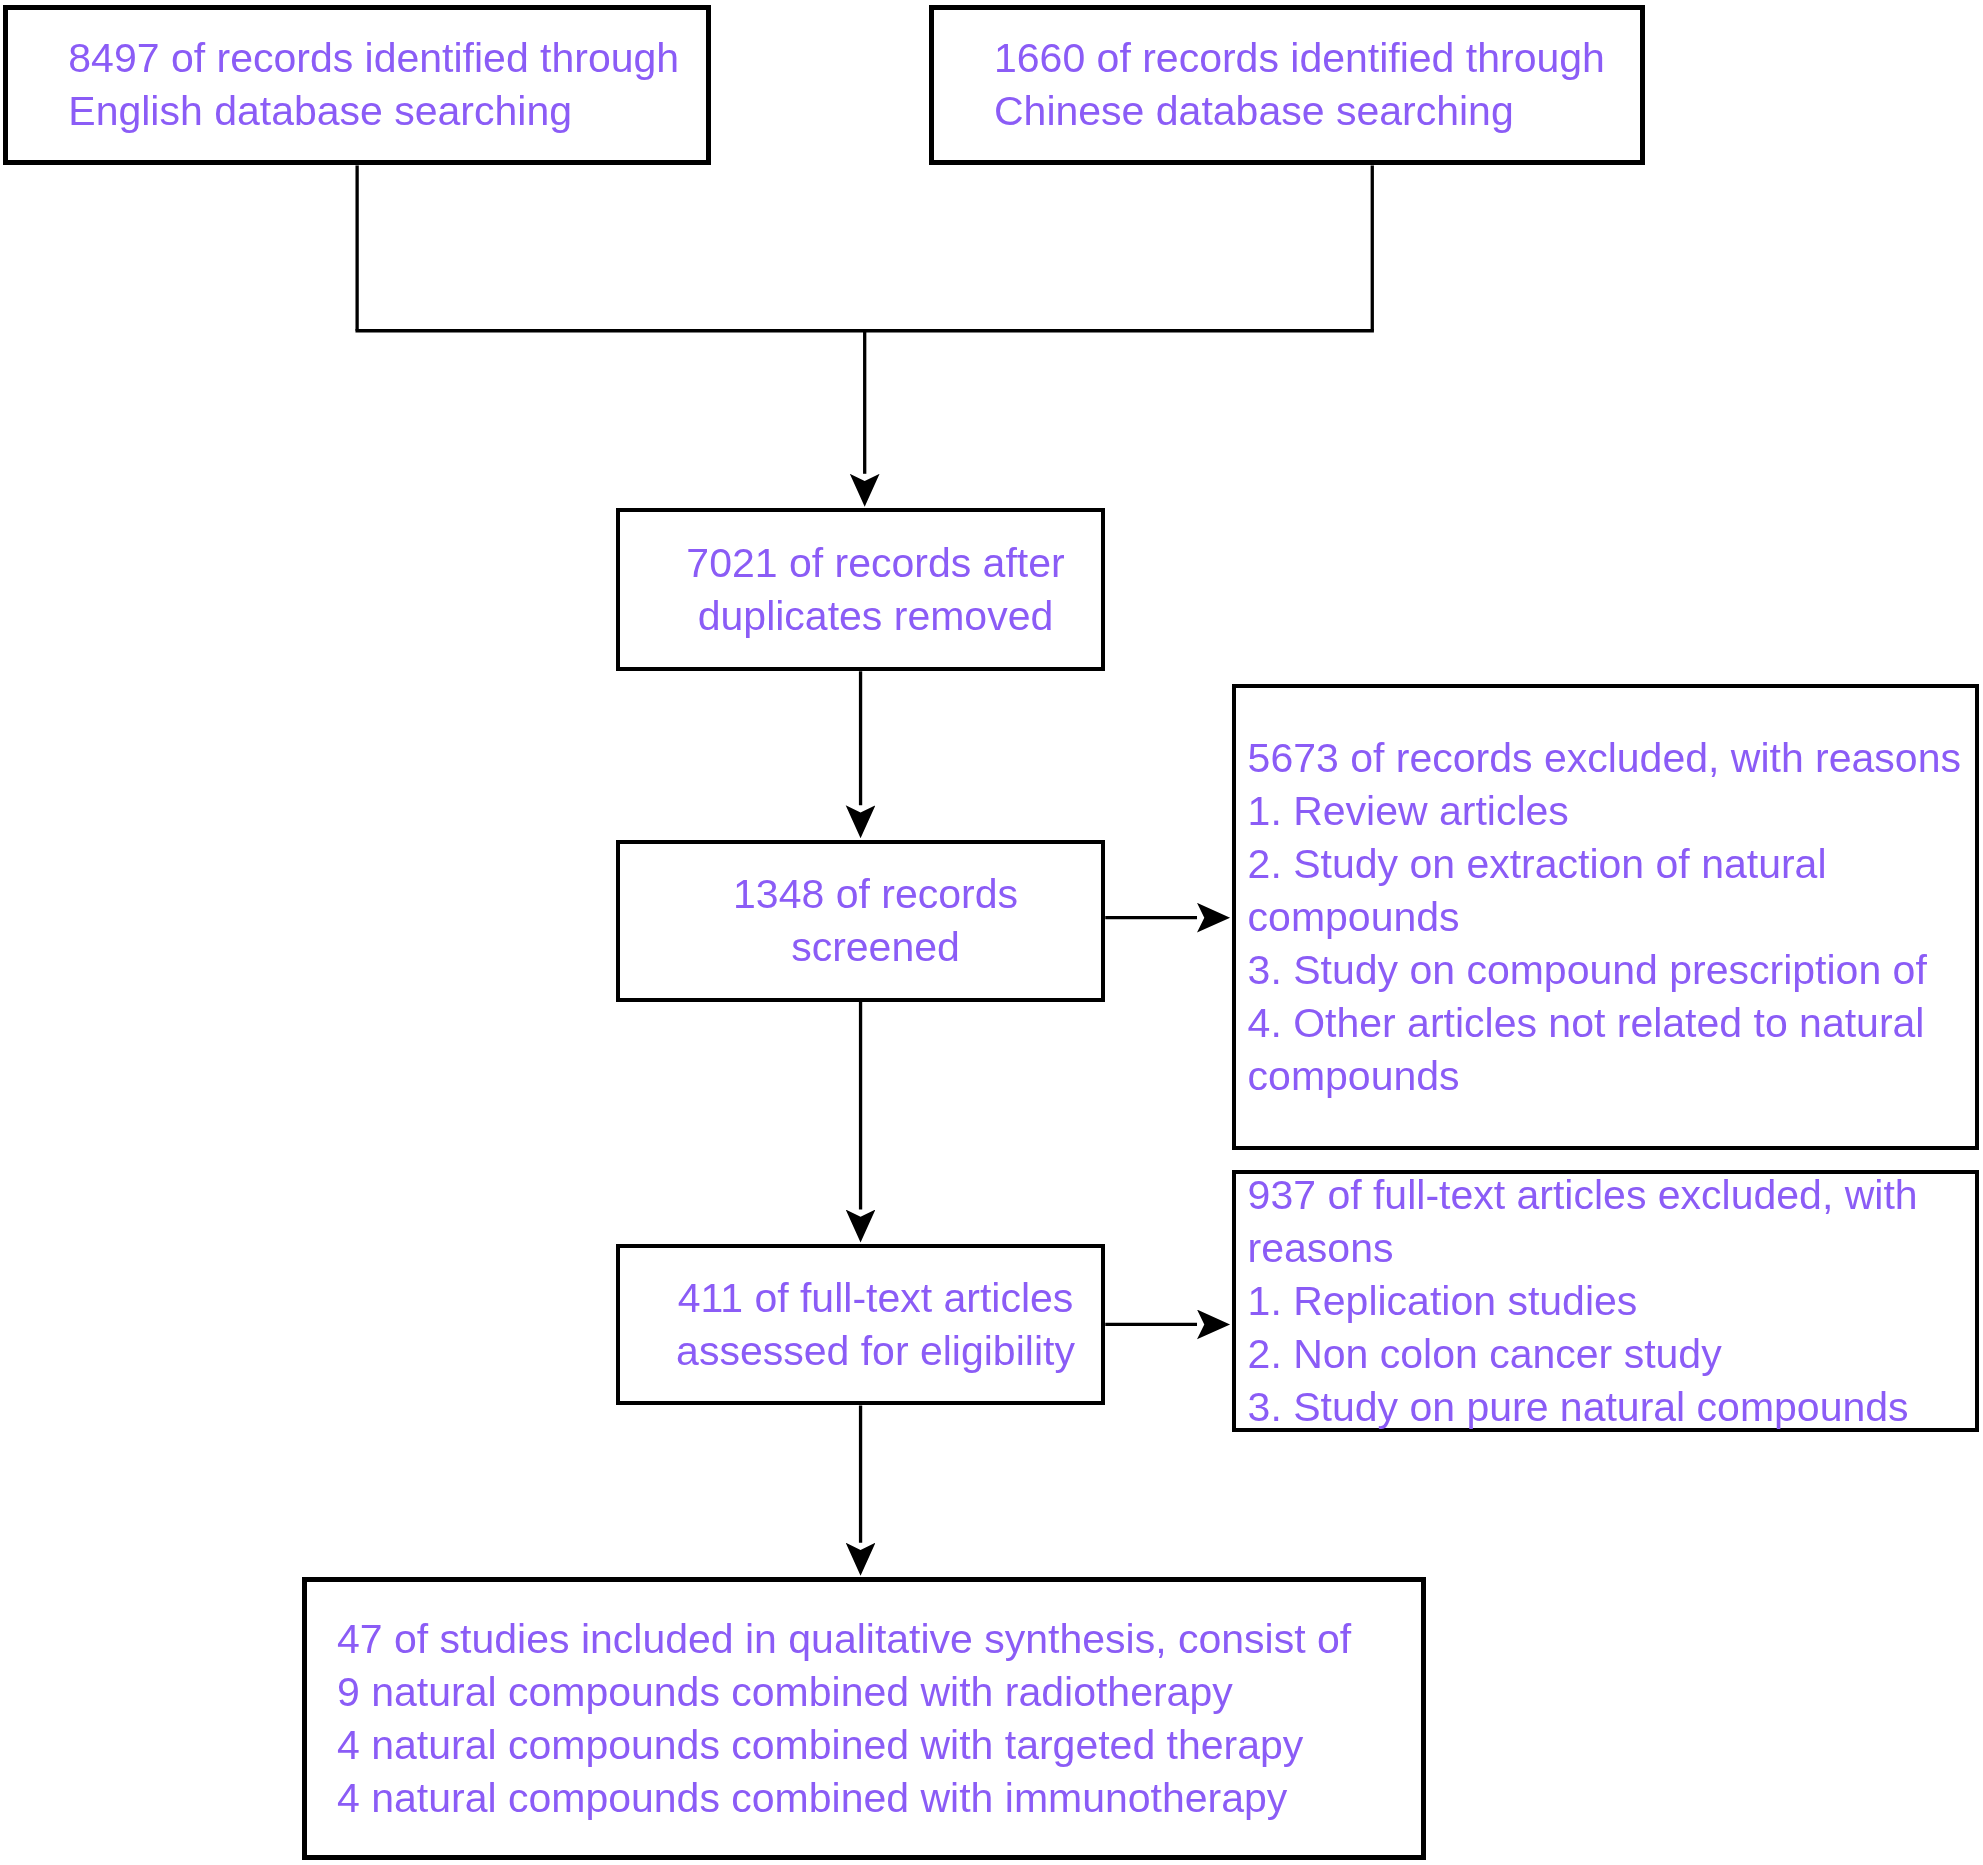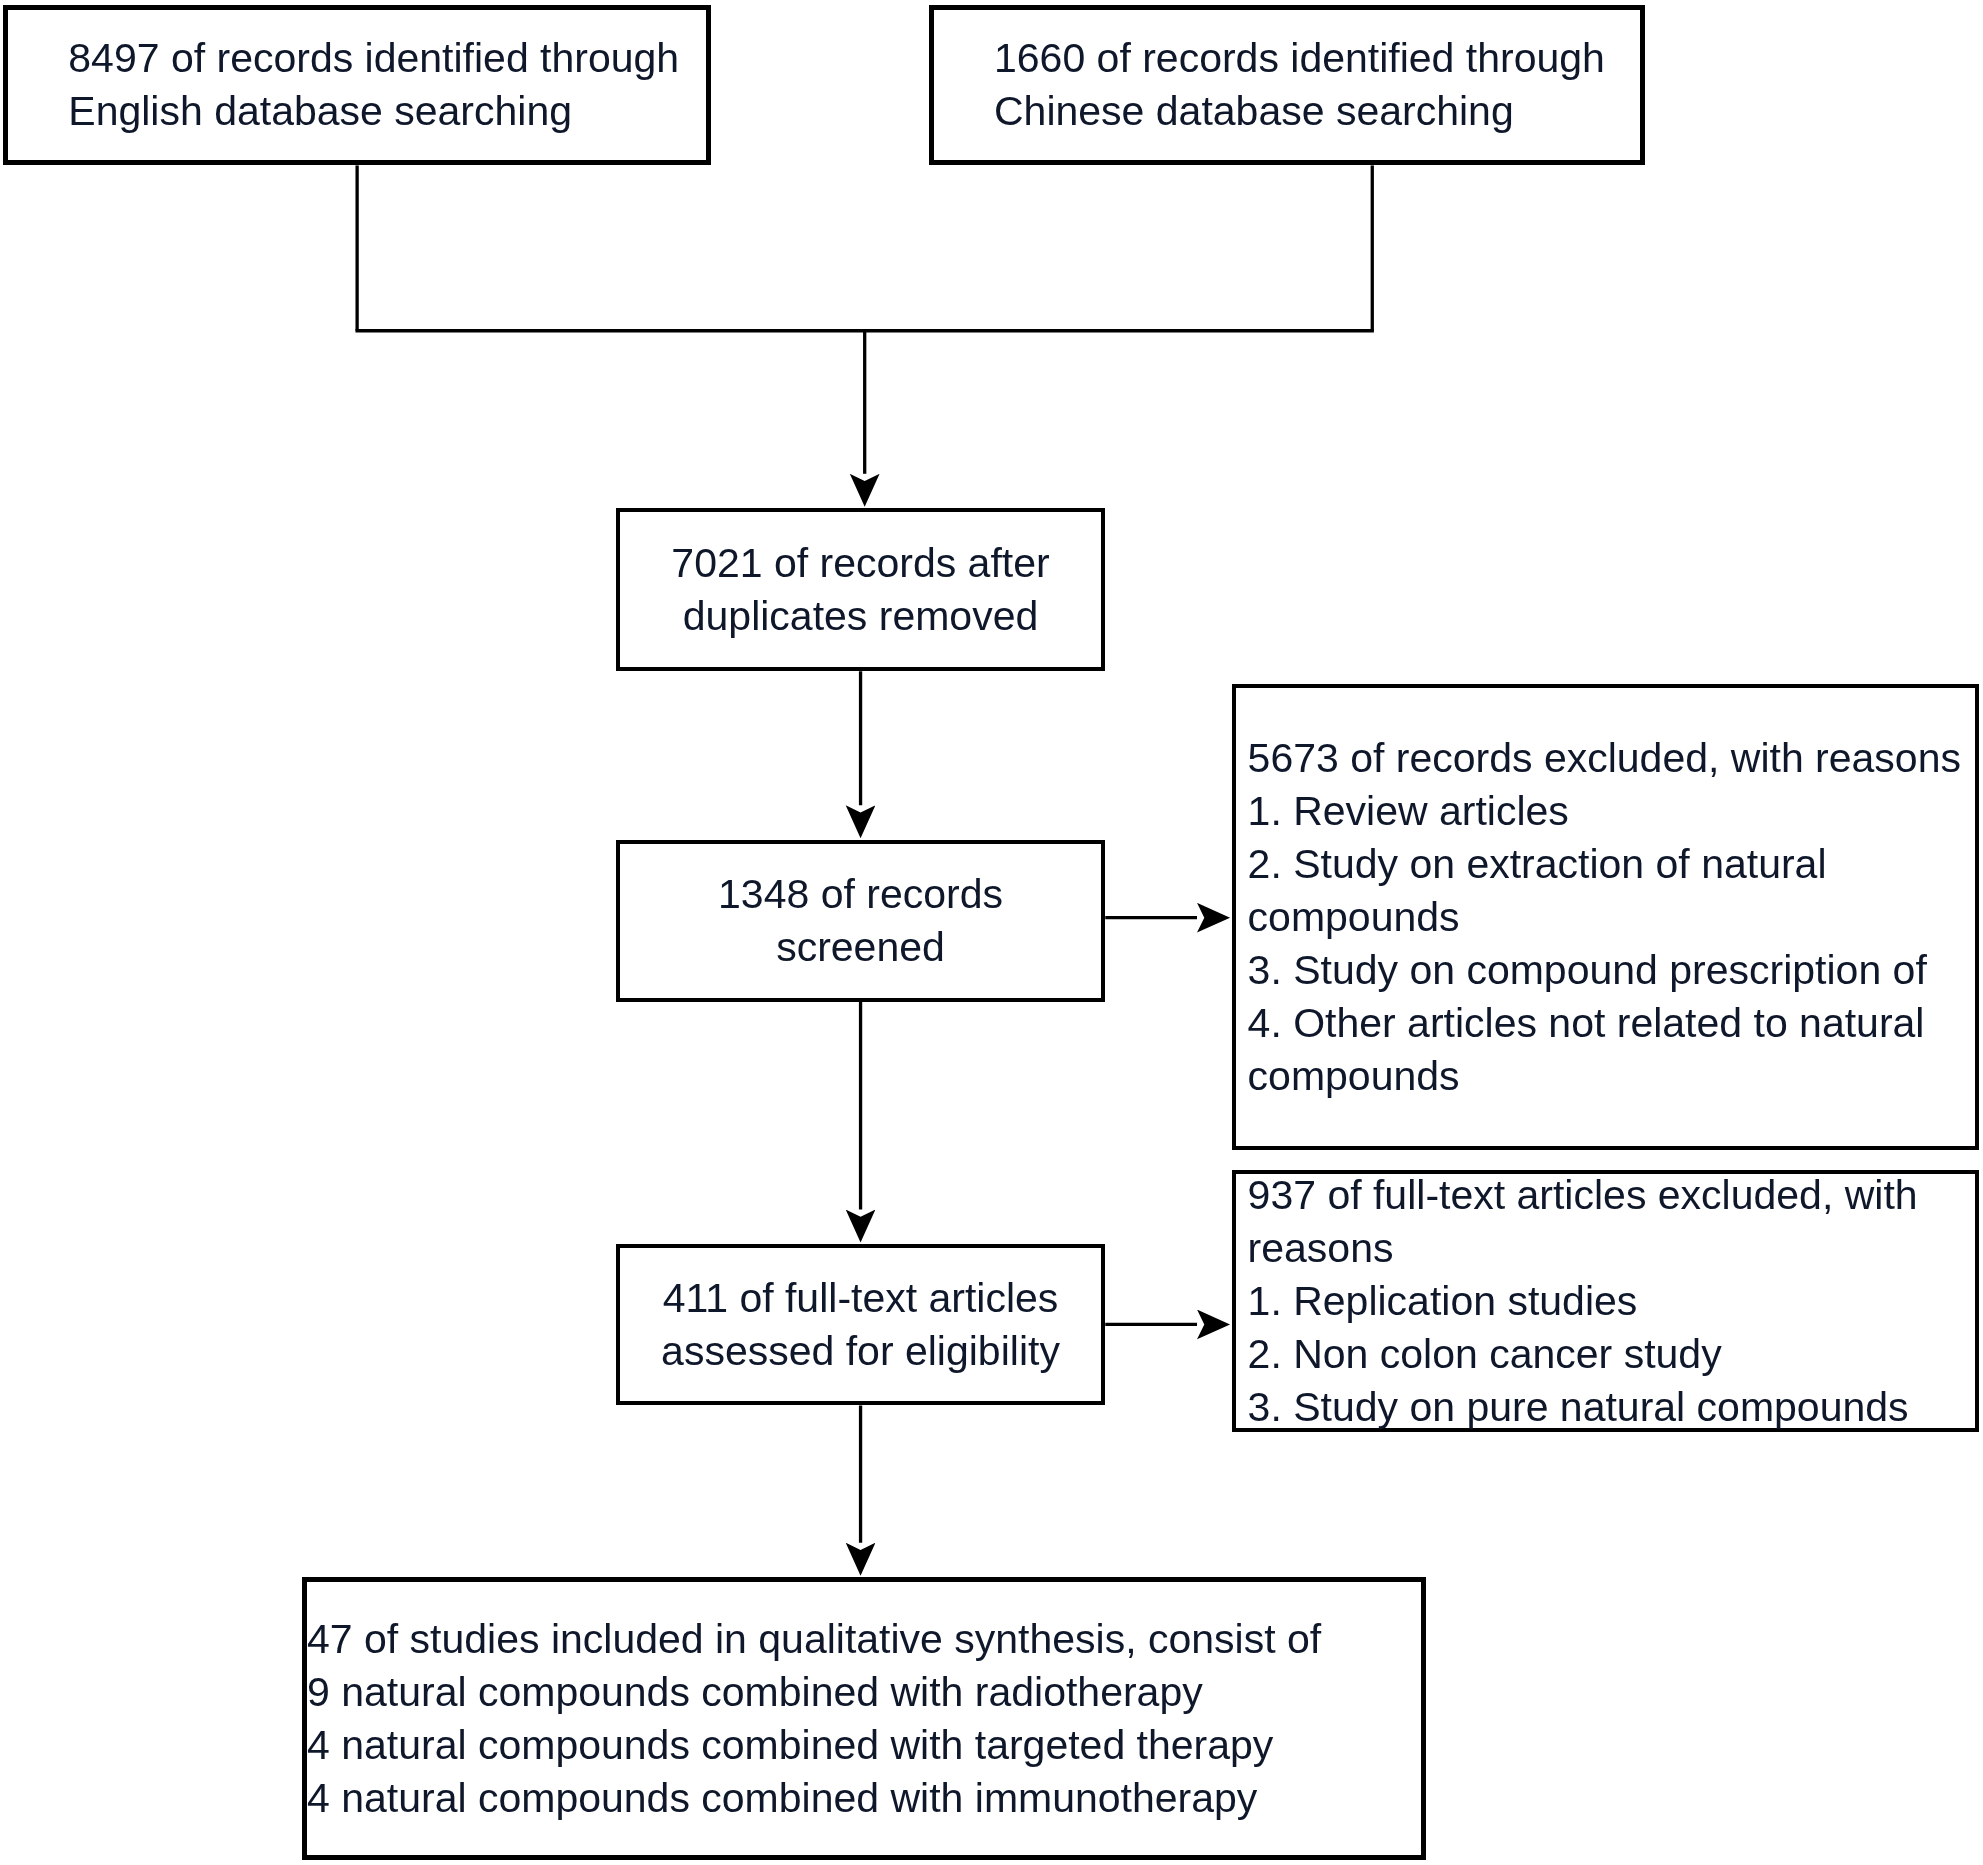--- a/index.html
+++ b/index.html
@@ -6,40 +6,41 @@
     margin: 0;
     padding: 0;
     background: #ffffff;
   }
   .canvas {
     position: relative;
     width: 1984px;
     height: 1866px;
     background: #ffffff;
     font-family: "Liberation Sans", "DejaVu Sans", sans-serif;
-    color: #0f172a;
+    color: #8b5cf6;
   }
   .connector-layer {
     position: absolute;
     left: 0;
     top: 0;
     width: 1984px;
     height: 1866px;
   }
   .fc-box {
     position: absolute;
     box-sizing: border-box;
     border: 4.1px solid #000000;
     background: #ffffff;
     display: flex;
     flex-direction: column;
     justify-content: center;
     font-size: 41px;
     line-height: 53px;
     white-space: nowrap;
+    padding-left: 30px;
   }
   .fc-box.thick { border-width: 5px; }
   .fc-box.center-text { align-items: center; text-align: center; }
   .fc-box.left-text { align-items: flex-start; text-align: left; }
 
   .box-english     { left: 3.3px;    top: 5px;    width: 708px;  height: 160px; padding-left: 60px; }
   .box-chinese     { left: 929px; top: 5px;    width: 716px;  height: 160px; padding-left: 60px; }
   .box-dedup       { left: 616px;  top: 508px;  width: 489px;  height: 163px; }
   .box-screened    { left: 616px;  top: 840px; width: 489px;  height: 162px; }
   .box-excluded1   { left: 1232px; top: 684px;  width: 747px;  height: 466px; padding-left: 11.6px; }

